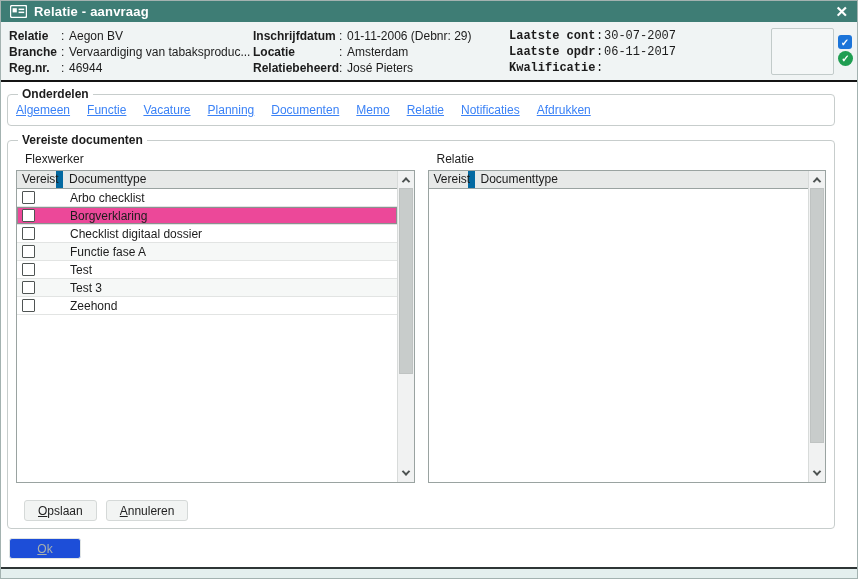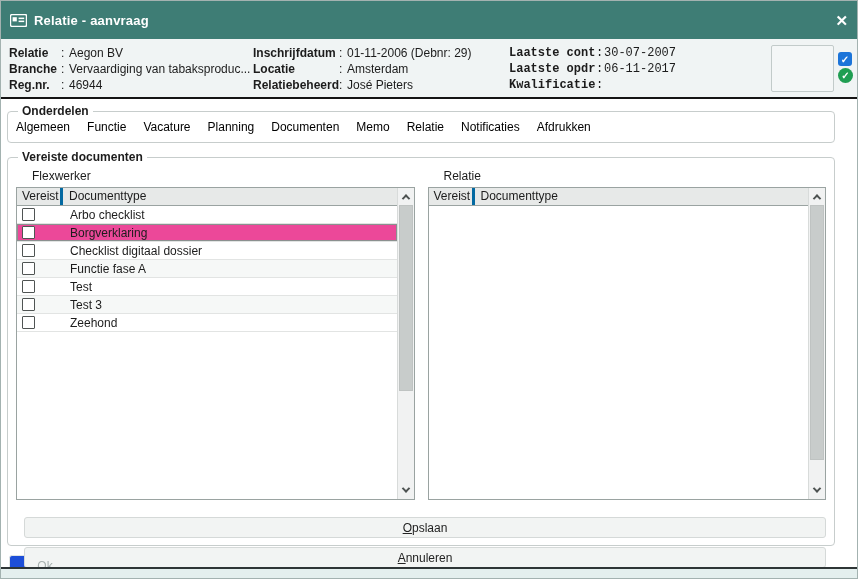--- a/index.html
+++ b/index.html
@@ -3,21 +3,21 @@
 <meta charset="utf-8">
 <style>
   * { box-sizing: border-box; }
   html,body { margin:0; padding:0; background:#cfd8d7; }
   body { font-family: "Liberation Sans", sans-serif; font-size:12px; color:#1c1c1c; }
 
   .window { position:relative; width:858px; height:579px; background:#ffffff;
             border:1px solid #a3b2b0; overflow:hidden; }
 
   
-  .titlebar { height:38px; background:#3e7d75; display:flex; align-items:center;
+  .titlebar { height:21px; background:#3e7d75; display:flex; align-items:center;
               padding:0 9px; color:#ffffff; }
   .titlebar .tb-icon { display:flex; margin-right:7px; }
   .titlebar .tb-title { font-weight:bold; font-size:13px; letter-spacing:.2px; }
   .titlebar .tb-close { margin-left:auto; font-weight:bold; font-size:15px; line-height:1;
                         cursor:default; }
 
   
   .header { position:relative; height:60px; background:#f0f4f4; border-bottom:2px solid #141414; }
   .hcol { position:absolute; top:6px; }
   .hcol1 { left:8px; }  .hcol2 { left:252px; } .hcol3 { left:508px;font-family:Liberation Mono, monospace; }
@@ -34,32 +34,32 @@
                background:#1f9e52; color:#fff; font-size:10px; font-weight:bold;
                display:flex; align-items:center; justify-content:center; }
 
   
   .body { padding:5px 22px 0 6px; }
   fieldset { margin:0; border:1px solid #c7cdcc; border-radius:4px; }
   legend { font-weight:bold; font-size:12px; padding:0 4px; margin-left:2px; }
 
   .fs-onderdelen { padding:1px 8px 8px 8px; margin-bottom:7px; }
   .tabs { display:flex; gap:17px; margin-top:1px; }
-  .tab-link { color:#000000; cursor:pointer; white-space:nowrap; }
+  .tab-link { text-decoration:underline; color:#3b82f6; cursor:pointer; white-space:nowrap; }
 
   .fs-vereiste { height:396px; padding:2px 8px 0 8px; }
   .panels { display:flex; gap:13px; }
   .panel { flex:1; min-width:0; }
-  .panel-label { height:18px; line-height:18px; margin:1px 0 2px 16px; }
+  .panel-label { height:18px; line-height:18px; margin:1px 0 2px 9px; }
 
   .listbox { position:relative; height:313px; border:1px solid #9aa3a1; background:#fff;
              overflow:hidden; }
   .thead { display:flex; height:18px; background:#e7e9e8; border-bottom:1px solid #9aa3a1;
            margin-right:17px; align-items:center; }
-  .th-vereist { width:46px; padding-left:5px; border-right:3px solid #0369a1; height:100%;
+  .th-vereist { width:46px; padding-left:5px; border-right:7px solid #0369a1; height:100%;
                 line-height:17px; }
   .th-doc { flex:1; padding-left:6px; line-height:17px; }
   .tbody { }
   .trow { display:flex; height:18px; align-items:center; border-bottom:1px solid #e2e4e3;
           margin-right:17px; background:#fff; }
   .trow:nth-of-type(even) { background:#f6f8f7; }
   .trow.selected { box-shadow: inset 0 0 0 1px #8b908f; background:#ec4899; }
   .cell-vereist { width:47px; padding-left:5px; display:flex; align-items:center; }
   .cbx { width:13px; height:13px; border:1px solid #4f5453; border-radius:1px; background:#fff; }
   .cell-doc { flex:1; padding-left:6px; white-space:nowrap; overflow:hidden; }
@@ -72,21 +72,21 @@
   .sb-up { top:1px; } .sb-down { bottom:1px; }
   .chev { width:6px; height:6px; border-left:2px solid #4d5251; border-top:2px solid #4d5251; }
   .chev.up { transform:rotate(45deg) translate(1px,1px); }
   .chev.down { transform:rotate(225deg) translate(1px,1px); }
   .sb-thumb { position:absolute; left:1px; width:14px; background:#c8cccb;
               border:1px solid #bfc3c2; }
   .thumb-left  { top:17px; height:186px; }
   .thumb-right { top:17px; height:255px; }
 
   
-  .btnrow { display:flex; gap:9px; margin:17px 0 0 8px;flex-direction:column; }
+  .btnrow { display:flex; gap:9px; margin:17px 0 0 8px; }
   .btn { min-width:67px; height:21px; padding:0 13px; background:#f2f4f3;
          border:1px solid #d5d9d8; border-radius:3px; color:#232323; font-size:12px;
          font-family:"Liberation Sans",sans-serif; display:flex; align-items:center;
          justify-content:center; cursor:default; }
   .btn > span { display:block; }
   .btn > span::first-letter { text-decoration:underline; }
   .ok-row { margin:9px 0 0 2px; }
   .btn-ok { min-width:72px; height:21px; color:#a7b0af; background:#1d4ed8;
             border-color:#e1e5e4; }
 

